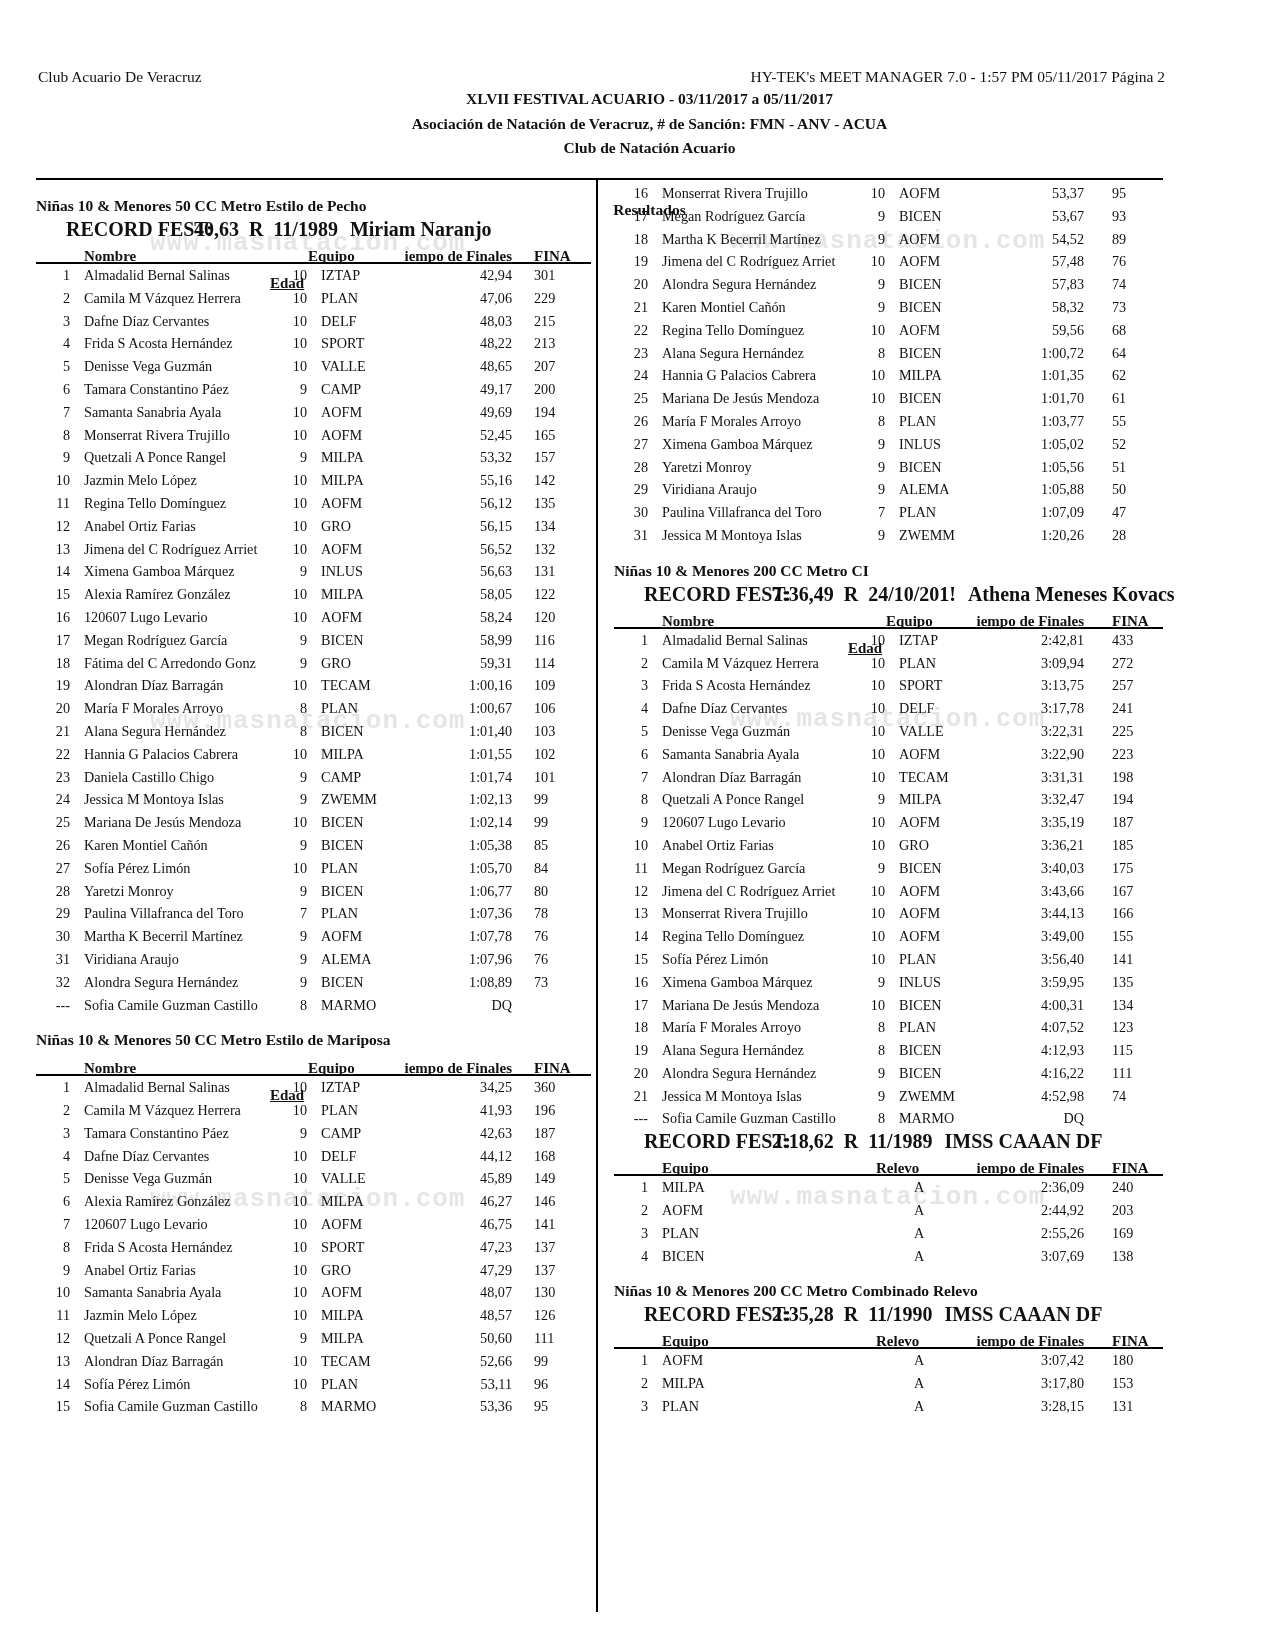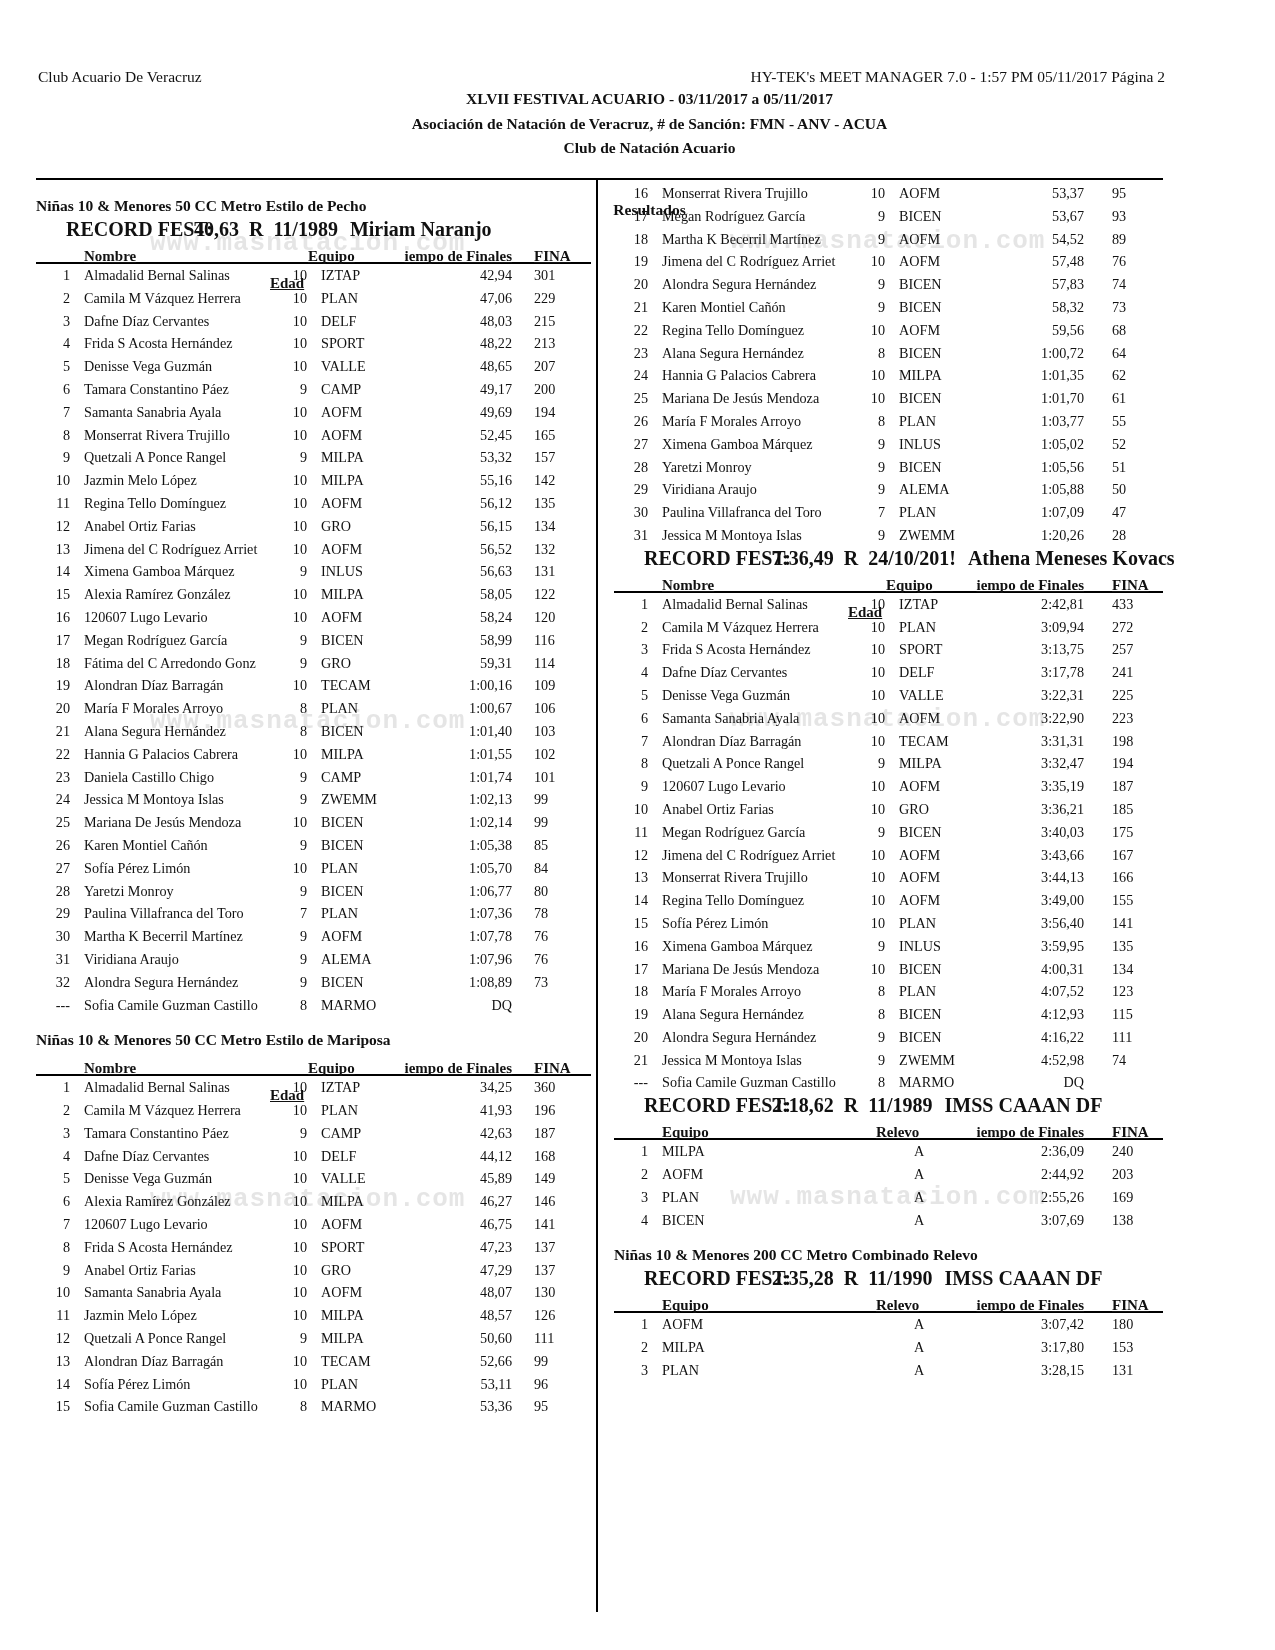--- a/index.html
+++ b/index.html
@@ -599,20 +599,21 @@
       <div class="row">
         <span class="c-pl">31</span>
         <span class="c-name">Jessica M Montoya Islas</span>
         <span class="c-age">9</span>
         <span class="c-team">ZWEMM</span>
         <span class="c-time">1:20,26</span>
         <span class="c-pts">28</span>
       </div>
     </div>
   <div class="event">
+    <div class="ev-title">Niñas 10 &amp; Menores 200 CC Metro CI</div>
     <div class="rec">
       <span class="r-lbl">RECORD FEST:</span><span class="r-time">7:36,49</span><span class="r-flag">R</span>&nbsp;&nbsp;<span class="r-date">24/10/201!</span><span class="r-holder">Athena Meneses Kovacs</span>
     </div>
     <div class="thead">
         <span class="h-name">Nombre</span>
         <span class="h-age">Edad</span>
         <span class="h-team">Equipo</span>
         <span class="h-time">iempo de Finales</span>
         <span class="h-pts">FINA</span>
       </div>

